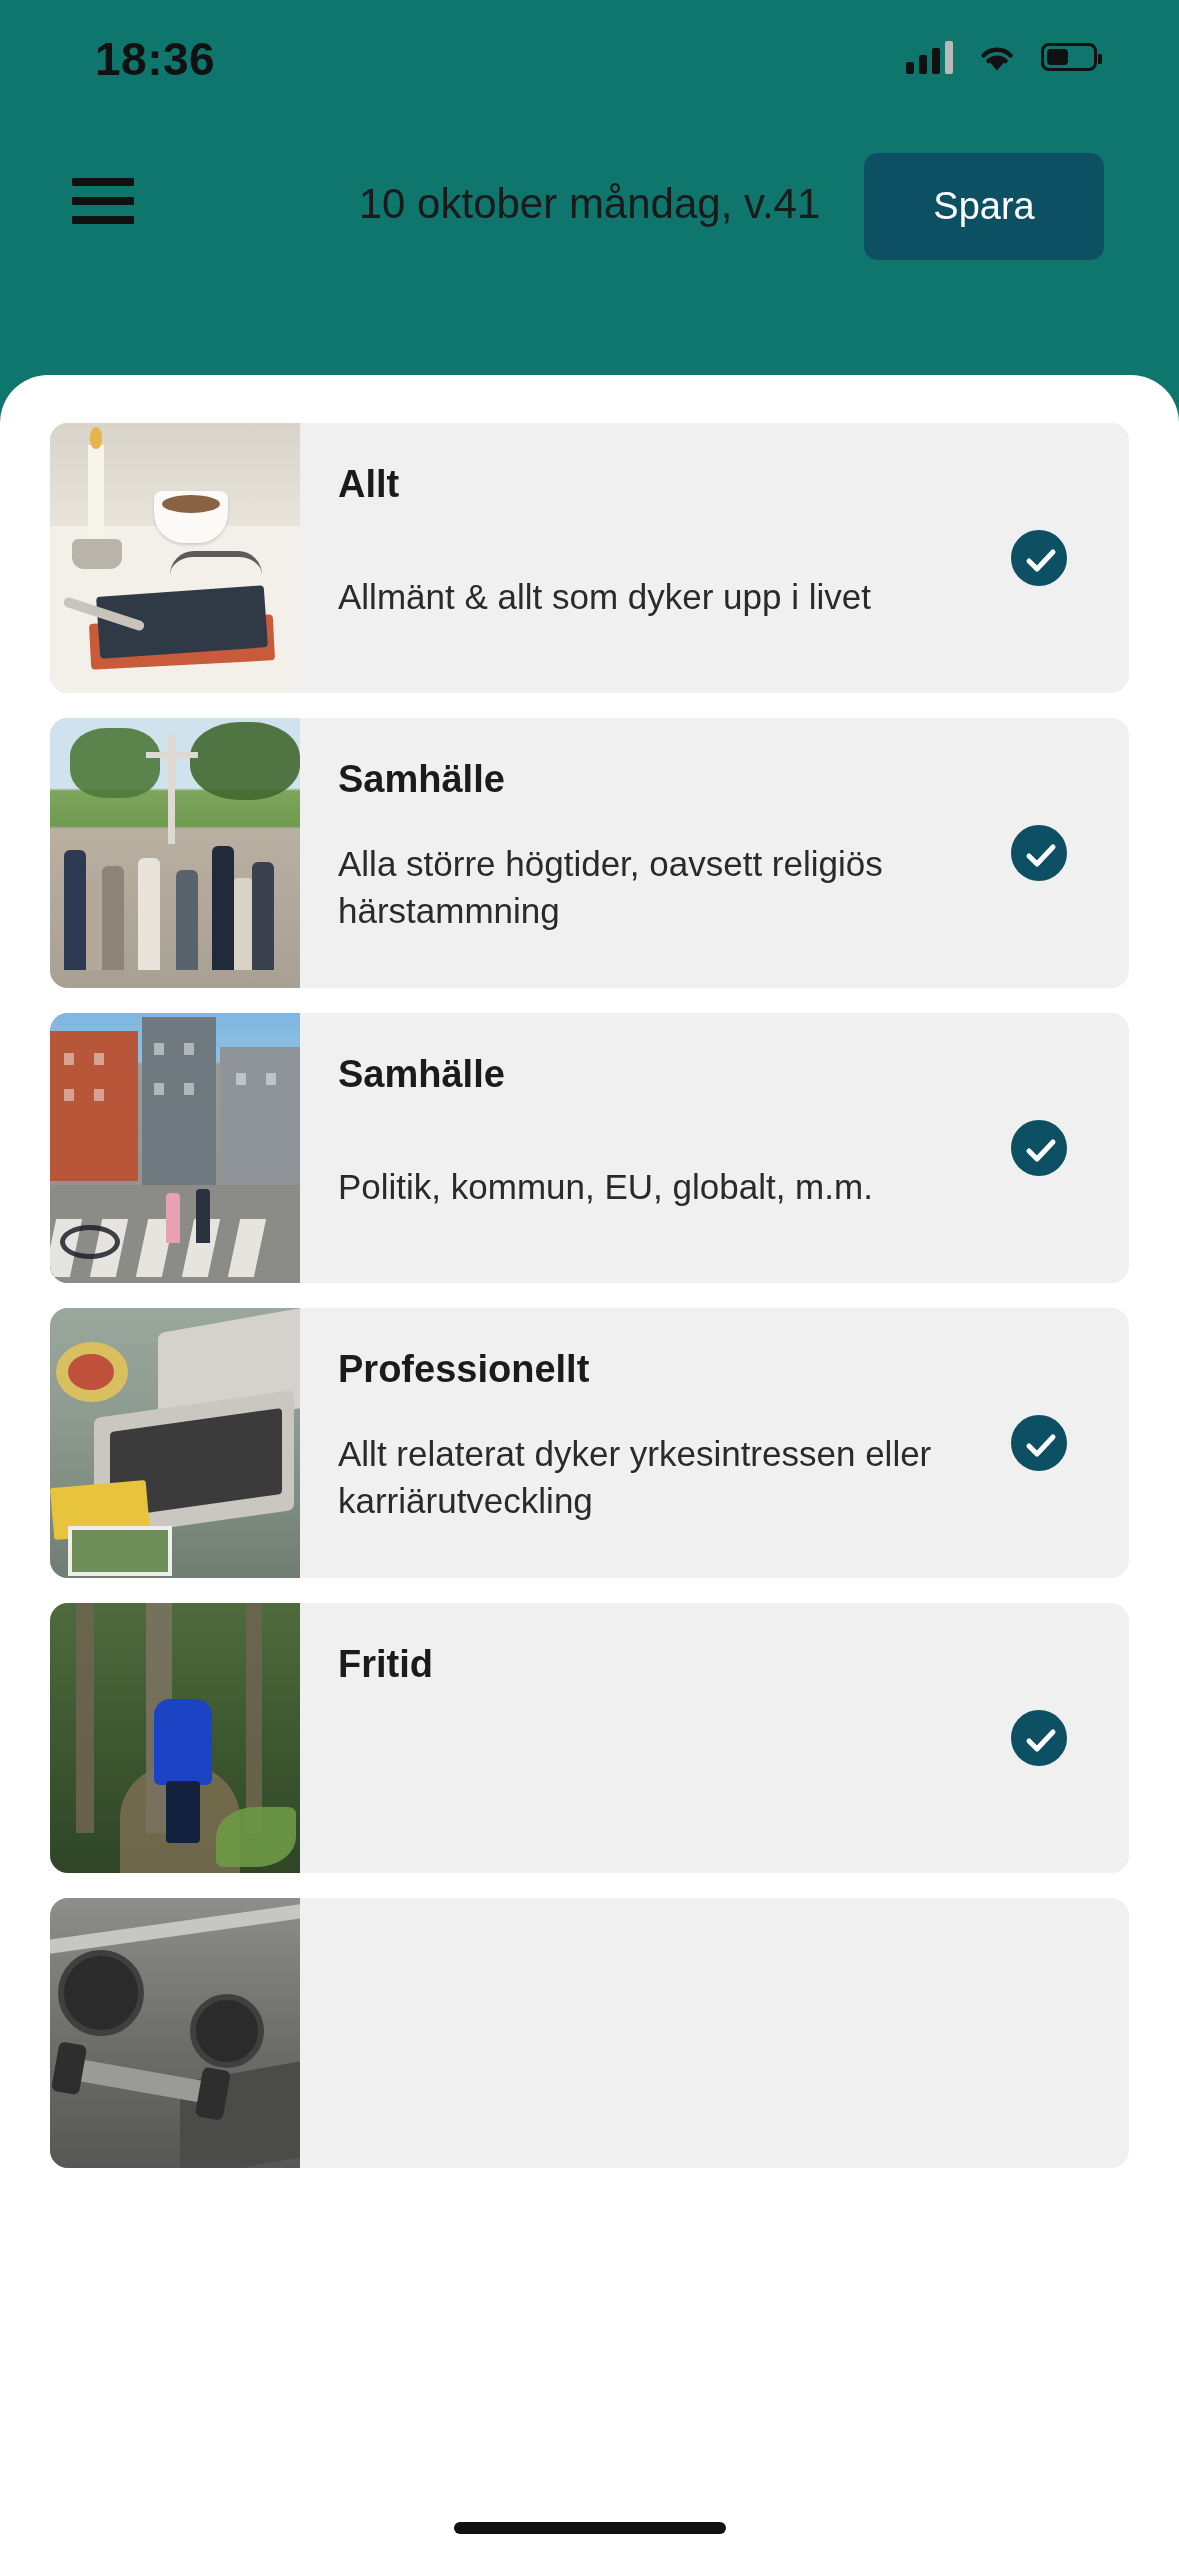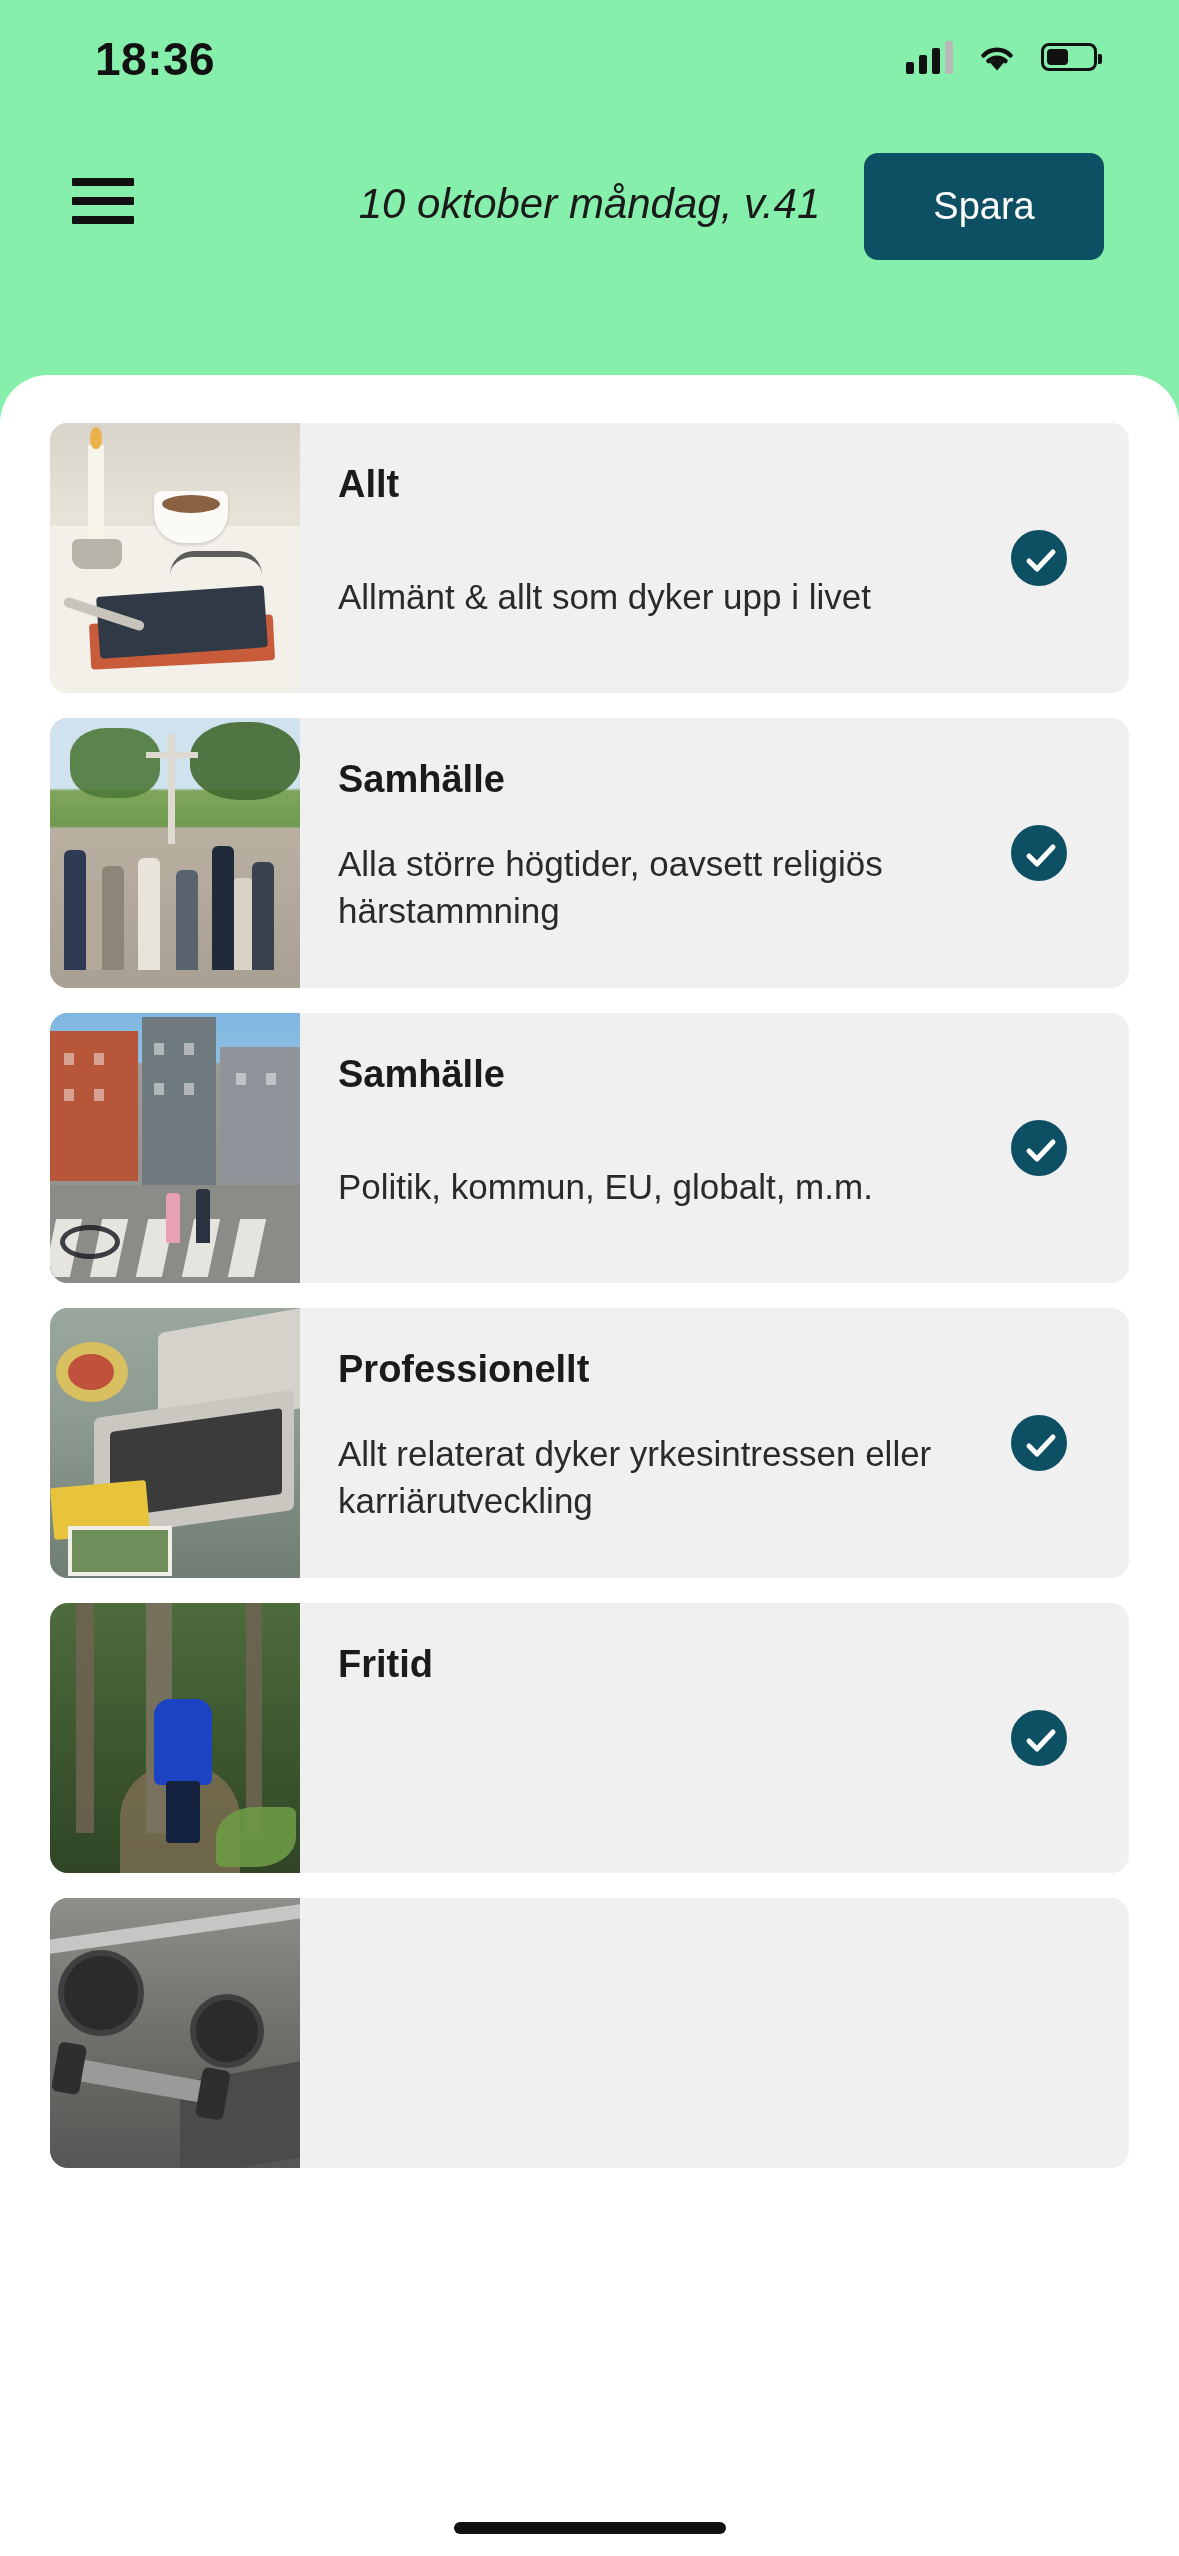--- a/index.html
+++ b/index.html
@@ -8,21 +8,21 @@
     height: 2556px;
     background: #ffffff;
     font-family: "Liberation Sans", sans-serif;
     overflow: hidden;
   }
 
   .phone {
     position: relative;
     width: 1179px;
     height: 2556px;
-    background: #86efac;
+    background: #0f766e;
     overflow: hidden;
   }
 
   
   .status-bar {
     position: relative;
     height: 130px;
     width: 100%;
   }
   .status-time {
@@ -108,21 +108,20 @@
     background: #111;
     border-radius: 1px;
   }
   .header-title {
     position: absolute;
     left: 0; right: 0;
     top: 50px;
     text-align: center;
     font-size: 42px;
     color: #1a1a1a;
-    font-style: italic;
   }
   .save-btn {
     position: absolute;
     right: 75px;
     top: 23px;
     width: 240px;
     height: 107px;
     background: #0d4f63;
     color: #ffffff;
     font-size: 38px;

